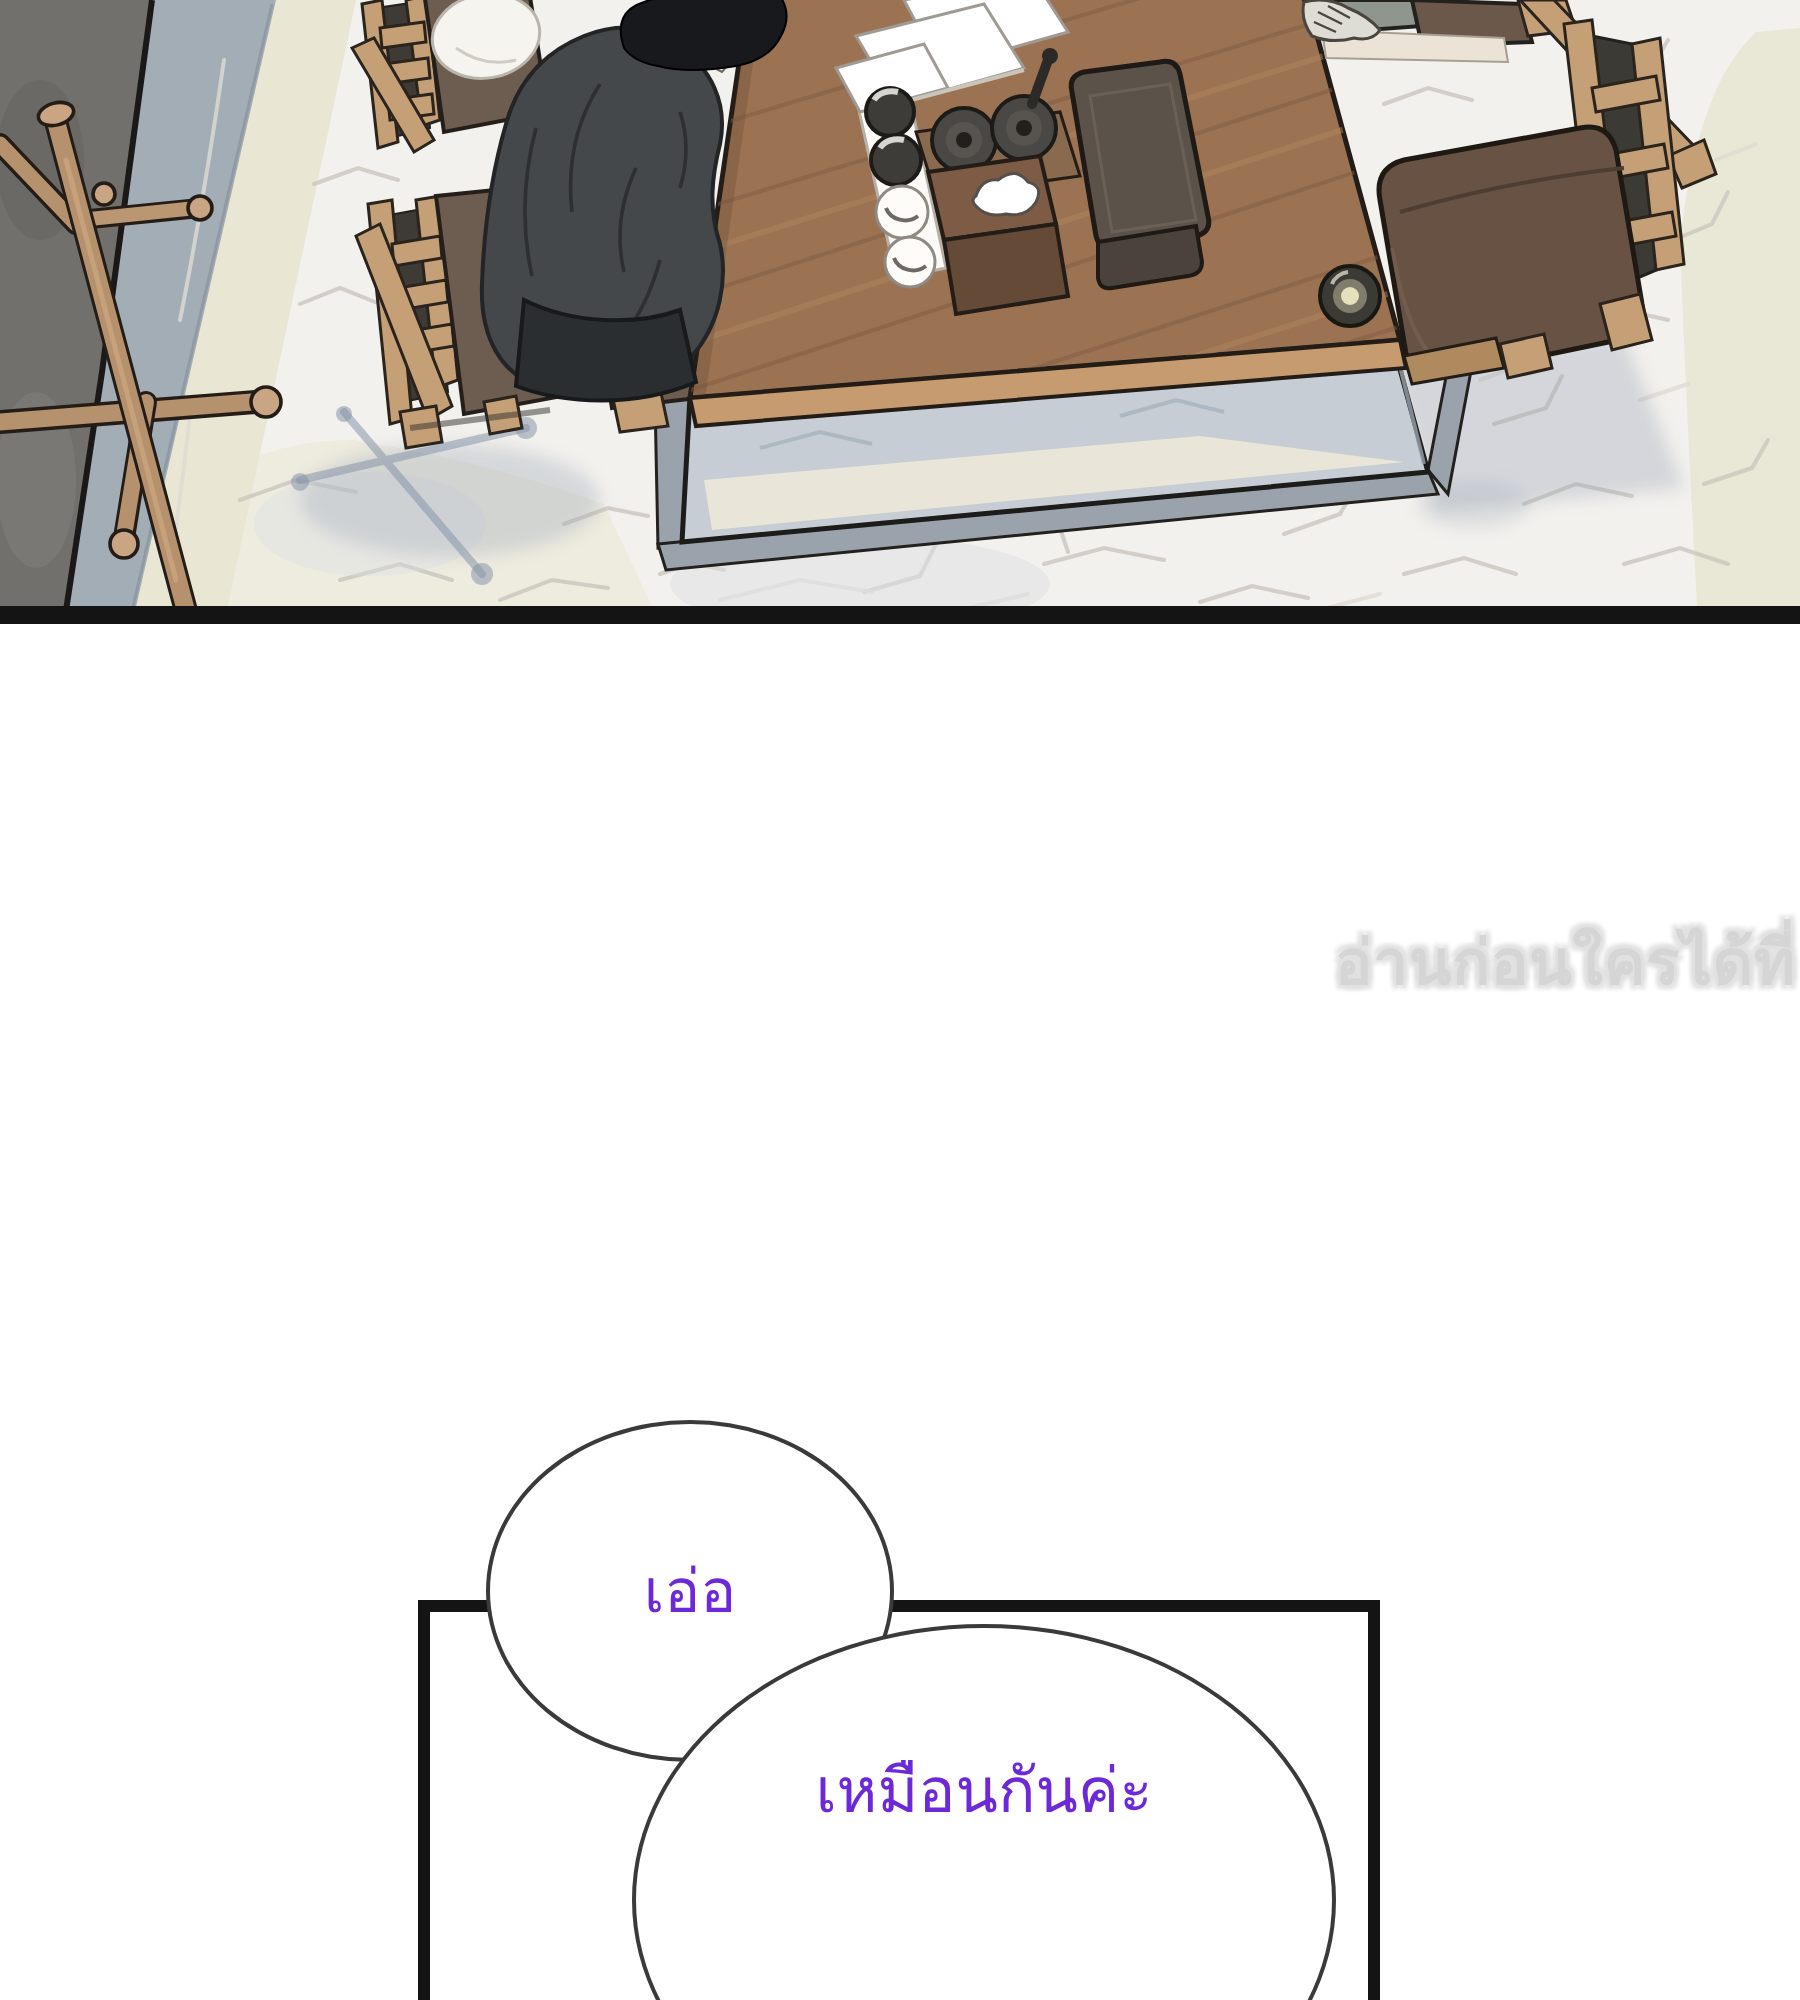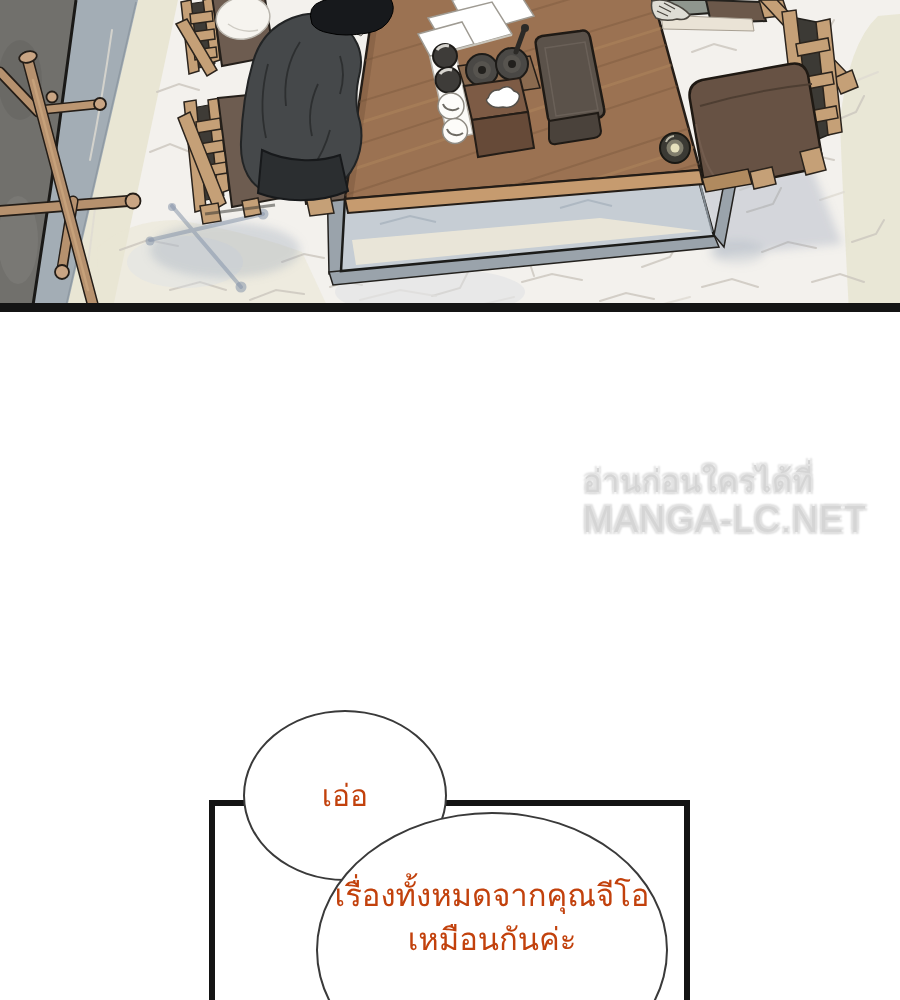--- a/index.html
+++ b/index.html
@@ -5,32 +5,32 @@
   html,body{margin:0;padding:0;background:#fff;}
   body{width:900px;height:1000px;overflow:hidden;font-family:"Liberation Sans","DejaVu Sans",sans-serif;}
   .page{position:relative;width:900px;height:1000px;background:#fff;overflow:hidden;}
   .panel-top{position:absolute;left:0;top:0;width:900px;height:312px;overflow:hidden;}
   .panel-top svg{display:block;}
   
   .w{fill:var(--wood,#c5a077);stroke:#2b241d;stroke-width:1.5;}
   .vein{stroke:var(--marble_vein,#ccc8bf);fill:none;stroke-width:2;opacity:.85;stroke-linecap:round;}
   .veinlight{stroke:#dedbd2;fill:none;stroke-width:2;opacity:.8;stroke-linecap:round;}
   
-  .wm{position:absolute;left:583px;width:300px;text-align:left;font-weight:normal;
+  .wm{position:absolute;left:598px;width:300px;text-align:right;font-weight:bold;
       color:var(--wm_text,#d5d5d5);
       text-shadow:2px 2px 2px var(--wm_halo,#e0e0e0),-2px -2px 2px var(--wm_halo,#e0e0e0),
                   2px -2px 2px var(--wm_halo,#e0e0e0),-2px 2px 2px var(--wm_halo,#e0e0e0);}
   .wm1{top:456px;font-size:31px;letter-spacing:.5px;}
   .wm2{top:499px;font-size:36px;letter-spacing:1px;}
   
   .frame{position:absolute;left:209px;top:800px;width:481px;height:210px;box-sizing:border-box;
          border:6px solid var(--panel_border,#141414);border-bottom:none;background:#fff;z-index:1;}
   
   .bubble{position:absolute;background:#fff;border:2.5px solid var(--bubble_outline,#3a3a3a);
-          border-radius:50%;color:#c2410c;}
+          border-radius:50%;color:#6d28d9;}
   .b1{left:243px;top:710px;width:200px;height:167px;z-index:5;
       display:flex;align-items:center;justify-content:center;font-size:30px;}
   .b2{left:316px;top:812px;width:348px;height:272px;z-index:6;}
   .b2-lines{position:absolute;left:0;right:0;top:60px;text-align:center;font-size:31px;line-height:44px;}
   .b2-lines span{display:block;}
 </style>
 </head>
 <body>
 
 <div class="page">
@@ -237,28 +237,26 @@
         <path d="M262,150 C286,162 318,163 340,155 L348,191 C318,204 282,202 258,193 Z" fill="#2b2e30" stroke="#17191b" stroke-width="2"></path>
         <polygon points="348,16 372,23 361,36 344,27" fill="#f3f1ec" stroke="#6b6761" stroke-width="1"></polygon>
         <path d="M312,24 Q306,6 322,1 Q342,-6 364,-4 L390,-2 Q396,7 391,17 Q385,30 368,33 Q344,37 329,33 Q317,31 312,24 Z" style="fill:var(--hair,#17191c)" stroke="#000" stroke-width="1"></path>
       </g>
 
       <rect x="0" y="303" width="900" height="9" style="fill:var(--panel_border,#141414)"></rect>
     </svg>
   </div>
 
   <div class="wm wm1">อ่านก่อนใครได้ที่</div>
-  <div class="wm wm2">MANGA-LC.NET</div>
 
   <div class="frame"></div>
 
   <div class="bubble b1">
     <span>เอ่อ</span>
   </div>
 
   <div class="bubble b2">
     <div class="b2-lines">
-      <span>เรื่องทั้งหมดจากคุณจีโอ</span>
       <span>เหมือนกันค่ะ</span>
     </div>
   </div>
 
 </div>
 
 </body></html>

